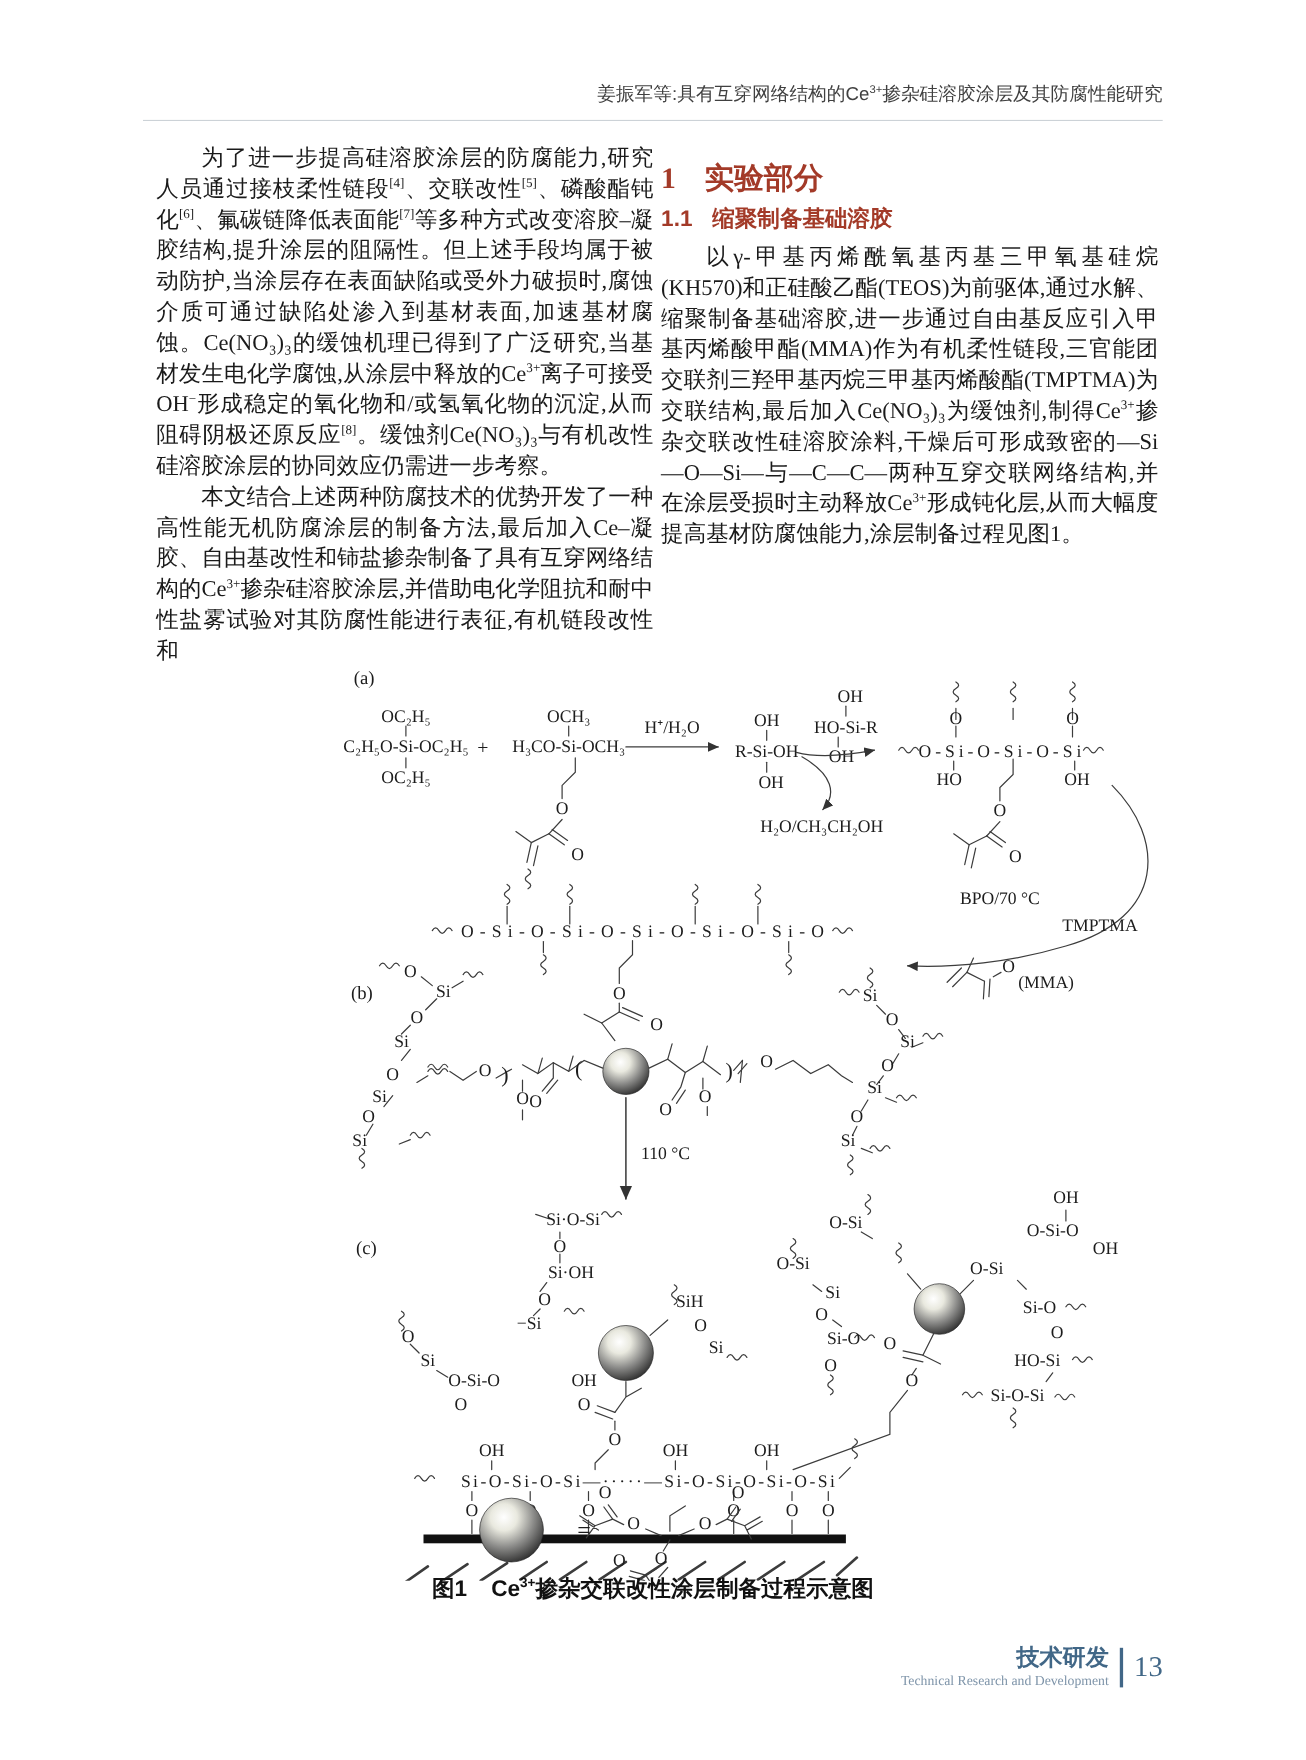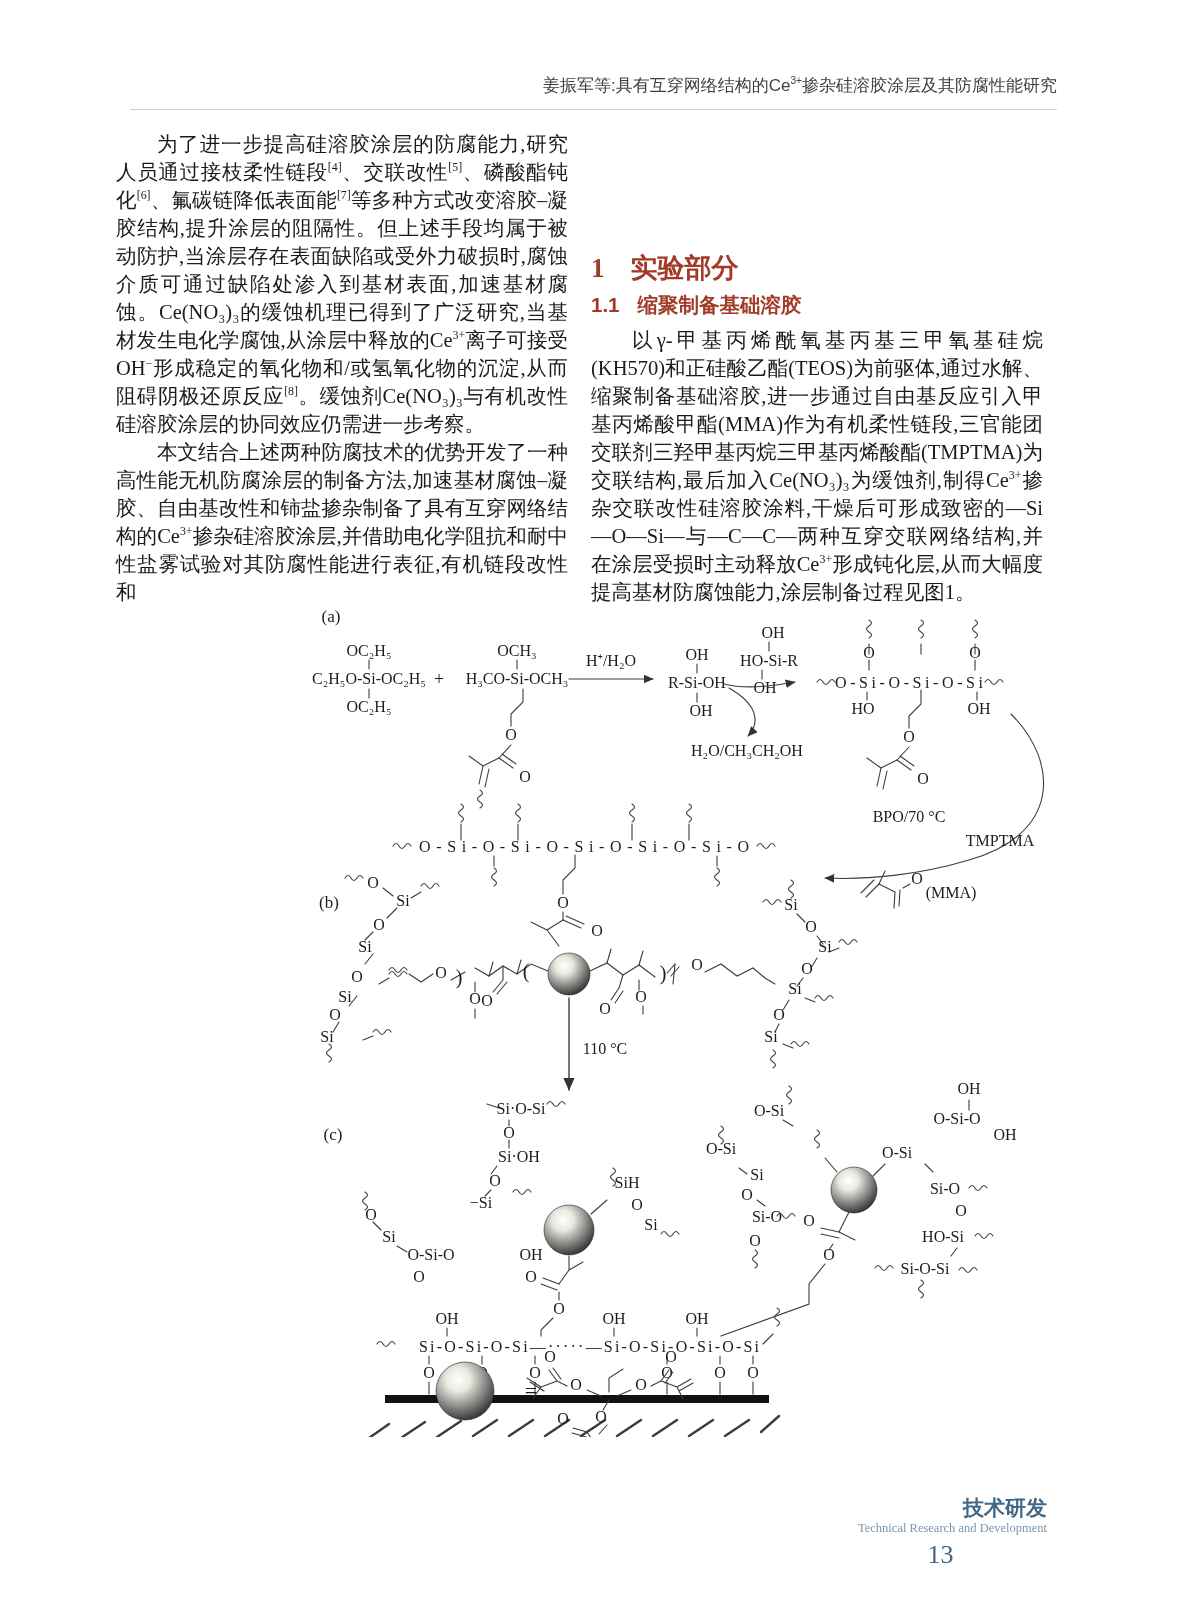--- a/index.html
+++ b/index.html
@@ -7,21 +7,21 @@
        font-family:"Liberation Serif",serif;color:#1a1a1a;}
   .page{position:absolute;inset:0;}
 
   
   .hdr{position:absolute;left:130px;width:927px;top:74px;text-align:right;
        font-family:"Liberation Sans",sans-serif;font-size:17px;color:#404040;
        border-bottom:1.5px solid #ccd2d7;padding-bottom:12px;}
   .hdr sup{font-size:0.6em;vertical-align:super;}
 
   
-  .cols{position:absolute;left:116px;top:130px;width:927px;display:flex;gap:23px;align-items:flex-end;}
+  .cols{position:absolute;left:142px;top:130px;width:927px;display:flex;gap:7px;}
   .col{width:452px;font-size:20.5px;line-height:28px;text-align:justify;text-justify:inter-ideograph;}
   .col p{margin:0;}
   .col p.ind{text-indent:2em;}
   sup.ref{font-size:0.58em;vertical-align:super;line-height:0;}
   sup.ion{font-size:0.58em;vertical-align:super;line-height:0;}
 
   .h1{font-family:Liberation Serif, serif;font-weight:bold;color:#a33a28;
       font-size:27px;margin:16px 0 8px 0;line-height:32px;}
   .h1 .num{margin-right:26px;}
   .h2{font-family:"Liberation Sans",sans-serif;font-weight:bold;color:#a33a28;
@@ -36,38 +36,38 @@
   svg .thick{stroke-width:2.4;}
 
   .cap-cn{position:absolute;left:130px;width:927px;top:1430px;text-align:center;
           font-family:"Liberation Sans",sans-serif;font-weight:bold;font-size:20.5px;color:#111;}
   .cap-en{position:absolute;left:130px;width:927px;top:1461px;text-align:center;
           font-family:"Liberation Serif",serif;font-weight:bold;font-size:19px;color:#111;}
   .cap-cn sup,.cap-en sup{font-size:0.6em;vertical-align:super;}
   .cap-cn .gap,.cap-en .gap{display:inline-block;width:22px;}
 
   
-  .ftr{position:absolute;right:130px;top:1496px;display:flex;align-items:stretch;flex-direction:column;}
+  .ftr{position:absolute;right:130px;top:1496px;display:flex;align-items:stretch;}
   .ftr .txtcol{text-align:right;padding-right:10px;}
   .ftr .cn{font-family:"Liberation Sans",sans-serif;font-weight:bold;font-size:21px;color:#416787;line-height:24px;}
   .ftr .en{font-size:12.5px;color:#7e94a9;line-height:16px;margin-left:44px;}
   .ftr .bar{width:3px;background:#416787;margin:2px 0;}
   .ftr .pg{font-size:26px;color:#416787;padding-left:10px;align-self:center;}
 </style>
 </head>
 <body>
 
 <div class="page">
 
   <div class="hdr"><span>姜振军等:具有互穿网络结构的Ce</span><sup>3+</sup><span>掺杂硅溶胶涂层及其防腐性能研究</span></div>
 
   <div class="cols">
     <div class="col">
       <p class="ind"><span>为了进一步提高硅溶胶涂层的防腐能力,研究人员通过接枝柔性链段</span><sup class="ref">[4]</sup><span>、交联改性</span><sup class="ref">[5]</sup><span>、磷酸酯钝化</span><sup class="ref">[6]</sup><span>、氟碳链降低表面能</span><sup class="ref">[7]</sup><span>等多种方式改变溶胶–凝胶结构,提升涂层的阻隔性。但上述手段均属于被动防护,当涂层存在表面缺陷或受外力破损时,腐蚀介质可通过缺陷处渗入到基材表面,加速基材腐蚀。Ce(NO₃)₃的缓蚀机理已得到了广泛研究,当基材发生电化学腐蚀,从涂层中释放的Ce</span><sup class="ion">3+</sup><span>离子可接受OH</span><sup class="ion">−</sup><span>形成稳定的氧化物和/或氢氧化物的沉淀,从而阻碍阴极还原反应</span><sup class="ref">[8]</sup><span>。缓蚀剂Ce(NO₃)₃与有机改性硅溶胶涂层的协同效应仍需进一步考察。</span></p>
-      <p class="ind"><span>本文结合上述两种防腐技术的优势开发了一种高性能无机防腐涂层的制备方法,加速基材腐蚀–凝胶、自由基改性和铈盐掺杂制备了具有互穿网络结构的Ce</span><sup class="ion">3+</sup><span>掺杂硅溶胶涂层,并借助电化学阻抗和耐中性盐雾试验对其防腐性能进行表征,有机链段改性和</span></p>
+      <p class="ind"><span>本文结合上述两种防腐技术的优势开发了一种高性能无机防腐涂层的制备方法,最后加入Ce–凝胶、自由基改性和铈盐掺杂制备了具有互穿网络结构的Ce</span><sup class="ion">3+</sup><span>掺杂硅溶胶涂层,并借助电化学阻抗和耐中性盐雾试验对其防腐性能进行表征,有机链段改性和</span></p>
     </div>
     <div class="col">
       <div class="h1"><span class="num">1</span><span>实验部分</span></div>
       <div class="h2"><span class="num">1.1</span><span>缩聚制备基础溶胶</span></div>
       <p class="ind"><span>以γ-甲基丙烯酰氧基丙基三甲氧基硅烷(KH570)和正硅酸乙酯(TEOS)为前驱体,通过水解、缩聚制备基础溶胶,进一步通过自由基反应引入甲基丙烯酸甲酯(MMA)作为有机柔性链段,三官能团交联剂三羟甲基丙烷三甲基丙烯酸酯(TMPTMA)为交联结构,最后加入Ce(NO₃)₃为缓蚀剂,制得Ce</span><sup class="ion">3+</sup><span>掺杂交联改性硅溶胶涂料,干燥后可形成致密的—Si—O—Si—与—C—C—两种互穿交联网络结构,并在涂层受损时主动释放Ce</span><sup class="ion">3+</sup><span>形成钝化层,从而大幅度提高基材防腐蚀能力,涂层制备过程见图1。</span></p>
     </div>
   </div>
 
   <figure>
   <svg viewBox="0 0 860 845" width="862" height="845">
@@ -442,20 +442,21 @@
       <text x="307" y="798">O</text>
       <text x="281" y="770">O</text>
       <text x="372" y="798">O</text>
       <text x="402" y="770">O</text>
       <text x="332" y="830">O</text>
       <text x="294" y="832">O</text>
     </g>
   </svg>
   </figure>
 
+  <div class="cap-cn"><span>图1</span><span class="gap"></span><span>Ce</span><sup>3+</sup><span>掺杂交联改性涂层制备过程示意图</span></div>
 
   <div class="ftr">
     <div class="txtcol">
       <div class="cn">技术研发</div>
       <div class="en">Technical Research and Development</div>
     </div>
     <div class="bar"></div>
     <div class="pg">13</div>
   </div>
 

